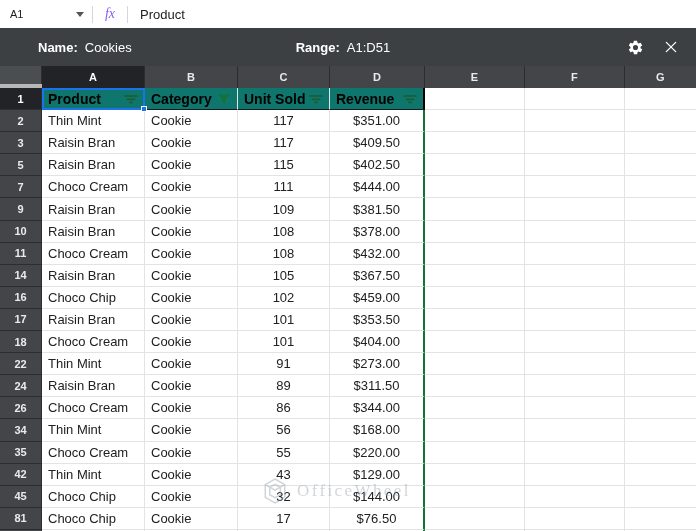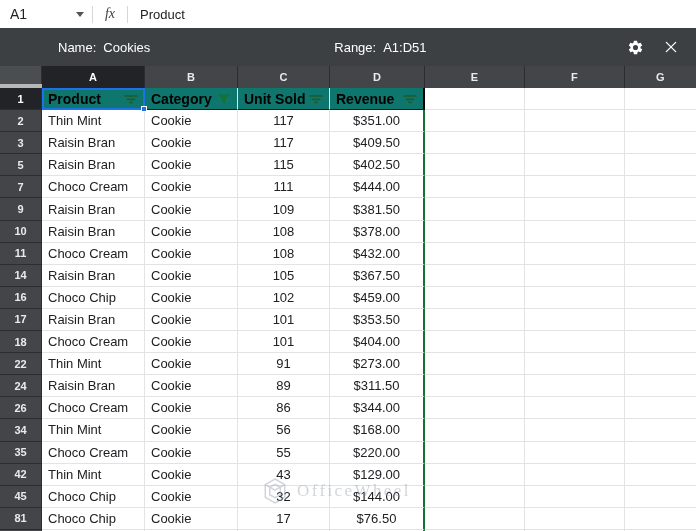--- a/index.html
+++ b/index.html
@@ -14,39 +14,39 @@
   
   .formula-bar{
     position:absolute;left:0;top:0;width:696px;height:28px;
     background:#ffffff;display:flex;align-items:center;
     border-bottom:1px solid #e0e0e0;
   }
   .namebox{
     width:92px;height:28px;display:flex;align-items:center;
     justify-content:space-between;padding:0 6px 0 10px;box-sizing:border-box;
   }
-  .namebox .nb-text{font-size:14px;color:#222222;}
+  .namebox .nb-text{font-size:11px;color:#222222;}
   .caret-dn{
     width:0;height:0;border-left:4px solid transparent;border-right:4px solid transparent;
     border-top:5px solid #555555;margin-right:2px;
   }
   .vsep{width:1px;height:17px;background:#d6d6d6;}
   .fx{
     width:34px;text-align:center;font-style:italic;font-size:14px;
-    color:#404040;font-family:"Liberation Serif",serif;
+    color:#8b5cf6;font-family:"Liberation Serif",serif;
   }
   .fbar-content{padding-left:12px;font-size:13px;color:#222222;}
 
   
   .darkbar{
     position:absolute;left:0;top:28px;width:696px;height:38px;
     background:#3c4043;display:flex;align-items:center;box-sizing:border-box;
   }
   .db-field{display:flex;align-items:center;font-size:13px;color:#ffffff;}
-  .db-label{font-weight:normal;margin-right:7px;margin-left:20px;}
+  .db-label{font-weight:bold;margin-right:7px;}
   .db-value{font-weight:normal;}
   .db-name-wrap{margin-left:38px;}
   .db-range-wrap{margin-left:152px;padding-left:12px;}
   .db-spacer{flex:1;}
   .db-icon{
     width:30px;height:38px;display:flex;align-items:center;justify-content:center;
     color:#ffffff;
   }
   .db-icon svg{display:block;}
   .db-icon.gear{margin-right:6px;}

